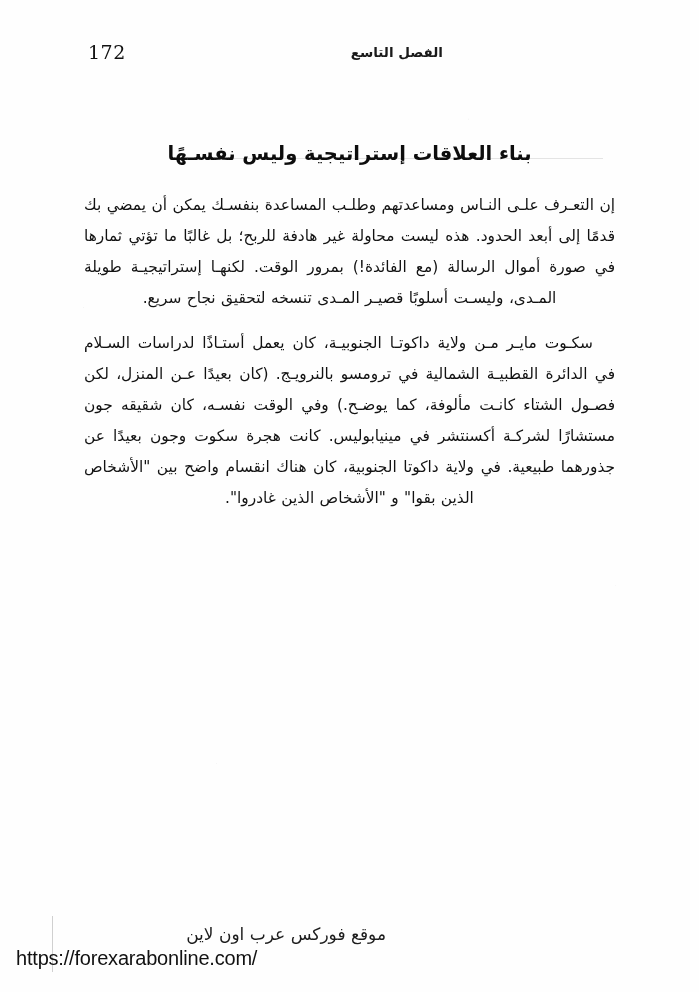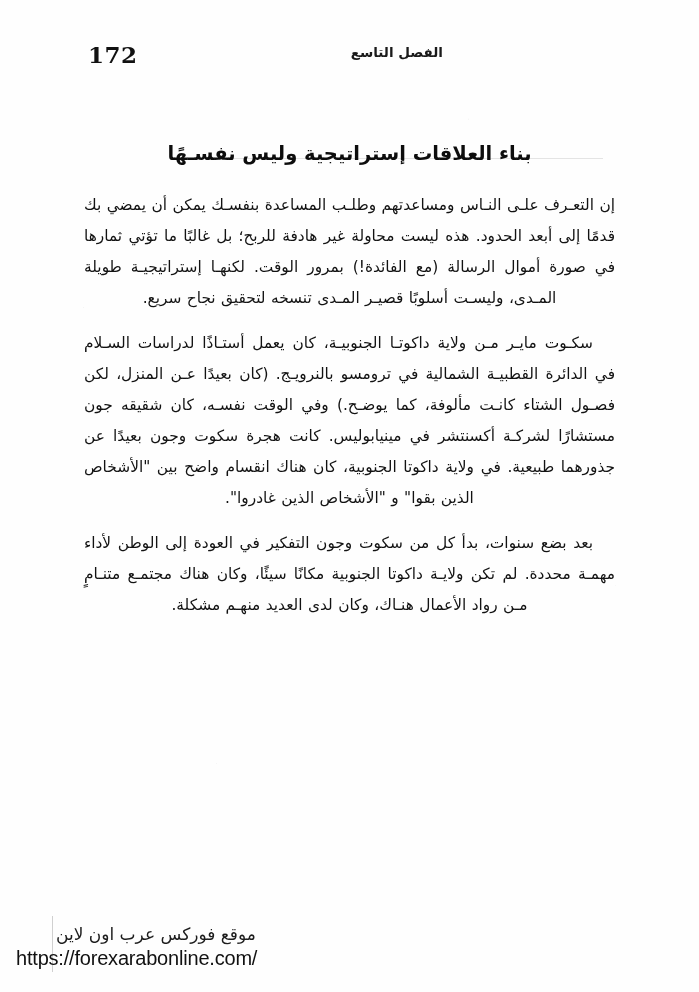--- a/index.html
+++ b/index.html
@@ -43,22 +43,22 @@
     font-weight: 700;
     letter-spacing: 0px;
     color: #1a1a1a;
     white-space: nowrap;
   }
   .folio {
     position: absolute;
     left: 88px;
     top: -3px;
     font-family: "DejaVu Serif", "Liberation Serif", serif;
-    font-size: 23px;
-    font-weight: 700;
+    font-size: 19px;
+    font-weight: 400;
     color: #111;
     letter-spacing: 0.5px;
   }
 
   
   .text-column {
     position: absolute;
     top: 82px;
     right: 84px;
     left: 84px;
@@ -114,21 +114,21 @@
     width: 400px;
     text-align: left;
     direction: rtl;
   }
   .wm-arabic {
     font-size: 17px;
     color: #1c1c1c;
     letter-spacing: 0px;
     margin: 0 0 3px 0;
     padding-right: 14px;
-    text-align: left;
+    text-align: right;
     width: 330px;
   }
   .wm-url {
     font-family: "Liberation Sans", sans-serif;
     direction: ltr;
     font-size: 20px;
     color: #111;
     margin: 0;
     padding-left: 16px;
     text-align: left;
@@ -181,21 +181,20 @@
     <div class="gap-med"></div>
 
     <p class="body-par tail-center">إن التعـرف علـى النـاس ومساعدتهم وطلـب المساعدة بنفسـك يمكن أن يمضي بك قدمًا إلى أبعد الحدود. هذه ليست محاولة غير هادفة للربح؛ بل غالبًا ما تؤتي ثمارها في صورة أموال الرسالة (مع الفائدة!) بمرور الوقت. لكنهـا إستراتيجيـة طويلة المـدى، وليسـت أسلوبًا قصيـر المـدى تنسخه لتحقيق نجاح سريع.</p>
 
     <div class="gap-sm"></div>
 
     <p class="body-par indent-first tail-center">سكـوت مايـر مـن ولاية داكوتـا الجنوبيـة، كان يعمل أستـاذًا لدراسات السـلام في الدائرة القطبيـة الشمالية في ترومسو بالنرويـج. (كان بعيدًا عـن المنزل، لكن فصـول الشتاء كانـت مألوفة، كما يوضـح.) وفي الوقت نفسـه، كان شقيقه جون مستشارًا لشركـة أكسنتشر في مينيابوليس. كانت هجرة سكوت وجون بعيدًا عن جذورهما طبيعية. في ولاية داكوتا الجنوبية، كان هناك انقسام واضح بين "الأشخاص الذين بقوا" و "الأشخاص الذين غادروا".</p>
 
     <div class="gap-sm"></div>
 
-    <p class="body-par indent-first tail-center">بعد بضع سنوات، بدأ كل من سكوت وجون التفكير في العودة إلى الوطن لأداء مهمـة محددة. لم تكن ولايـة داكوتا الجنوبية مكانًا سيئًا، وكان هناك مجتمـع متنـامٍ مـن رواد الأعمال هنـاك، وكان لدى العديد منهـم مشكلة.</p>
 
   </div>
 
   <div class="scan-line"></div>
 
   <div class="watermark">
     <p class="wm-arabic">موقع فوركس عرب اون لاين</p>
     <p class="wm-url">https://forexarabonline.com/</p>
   </div>
 

